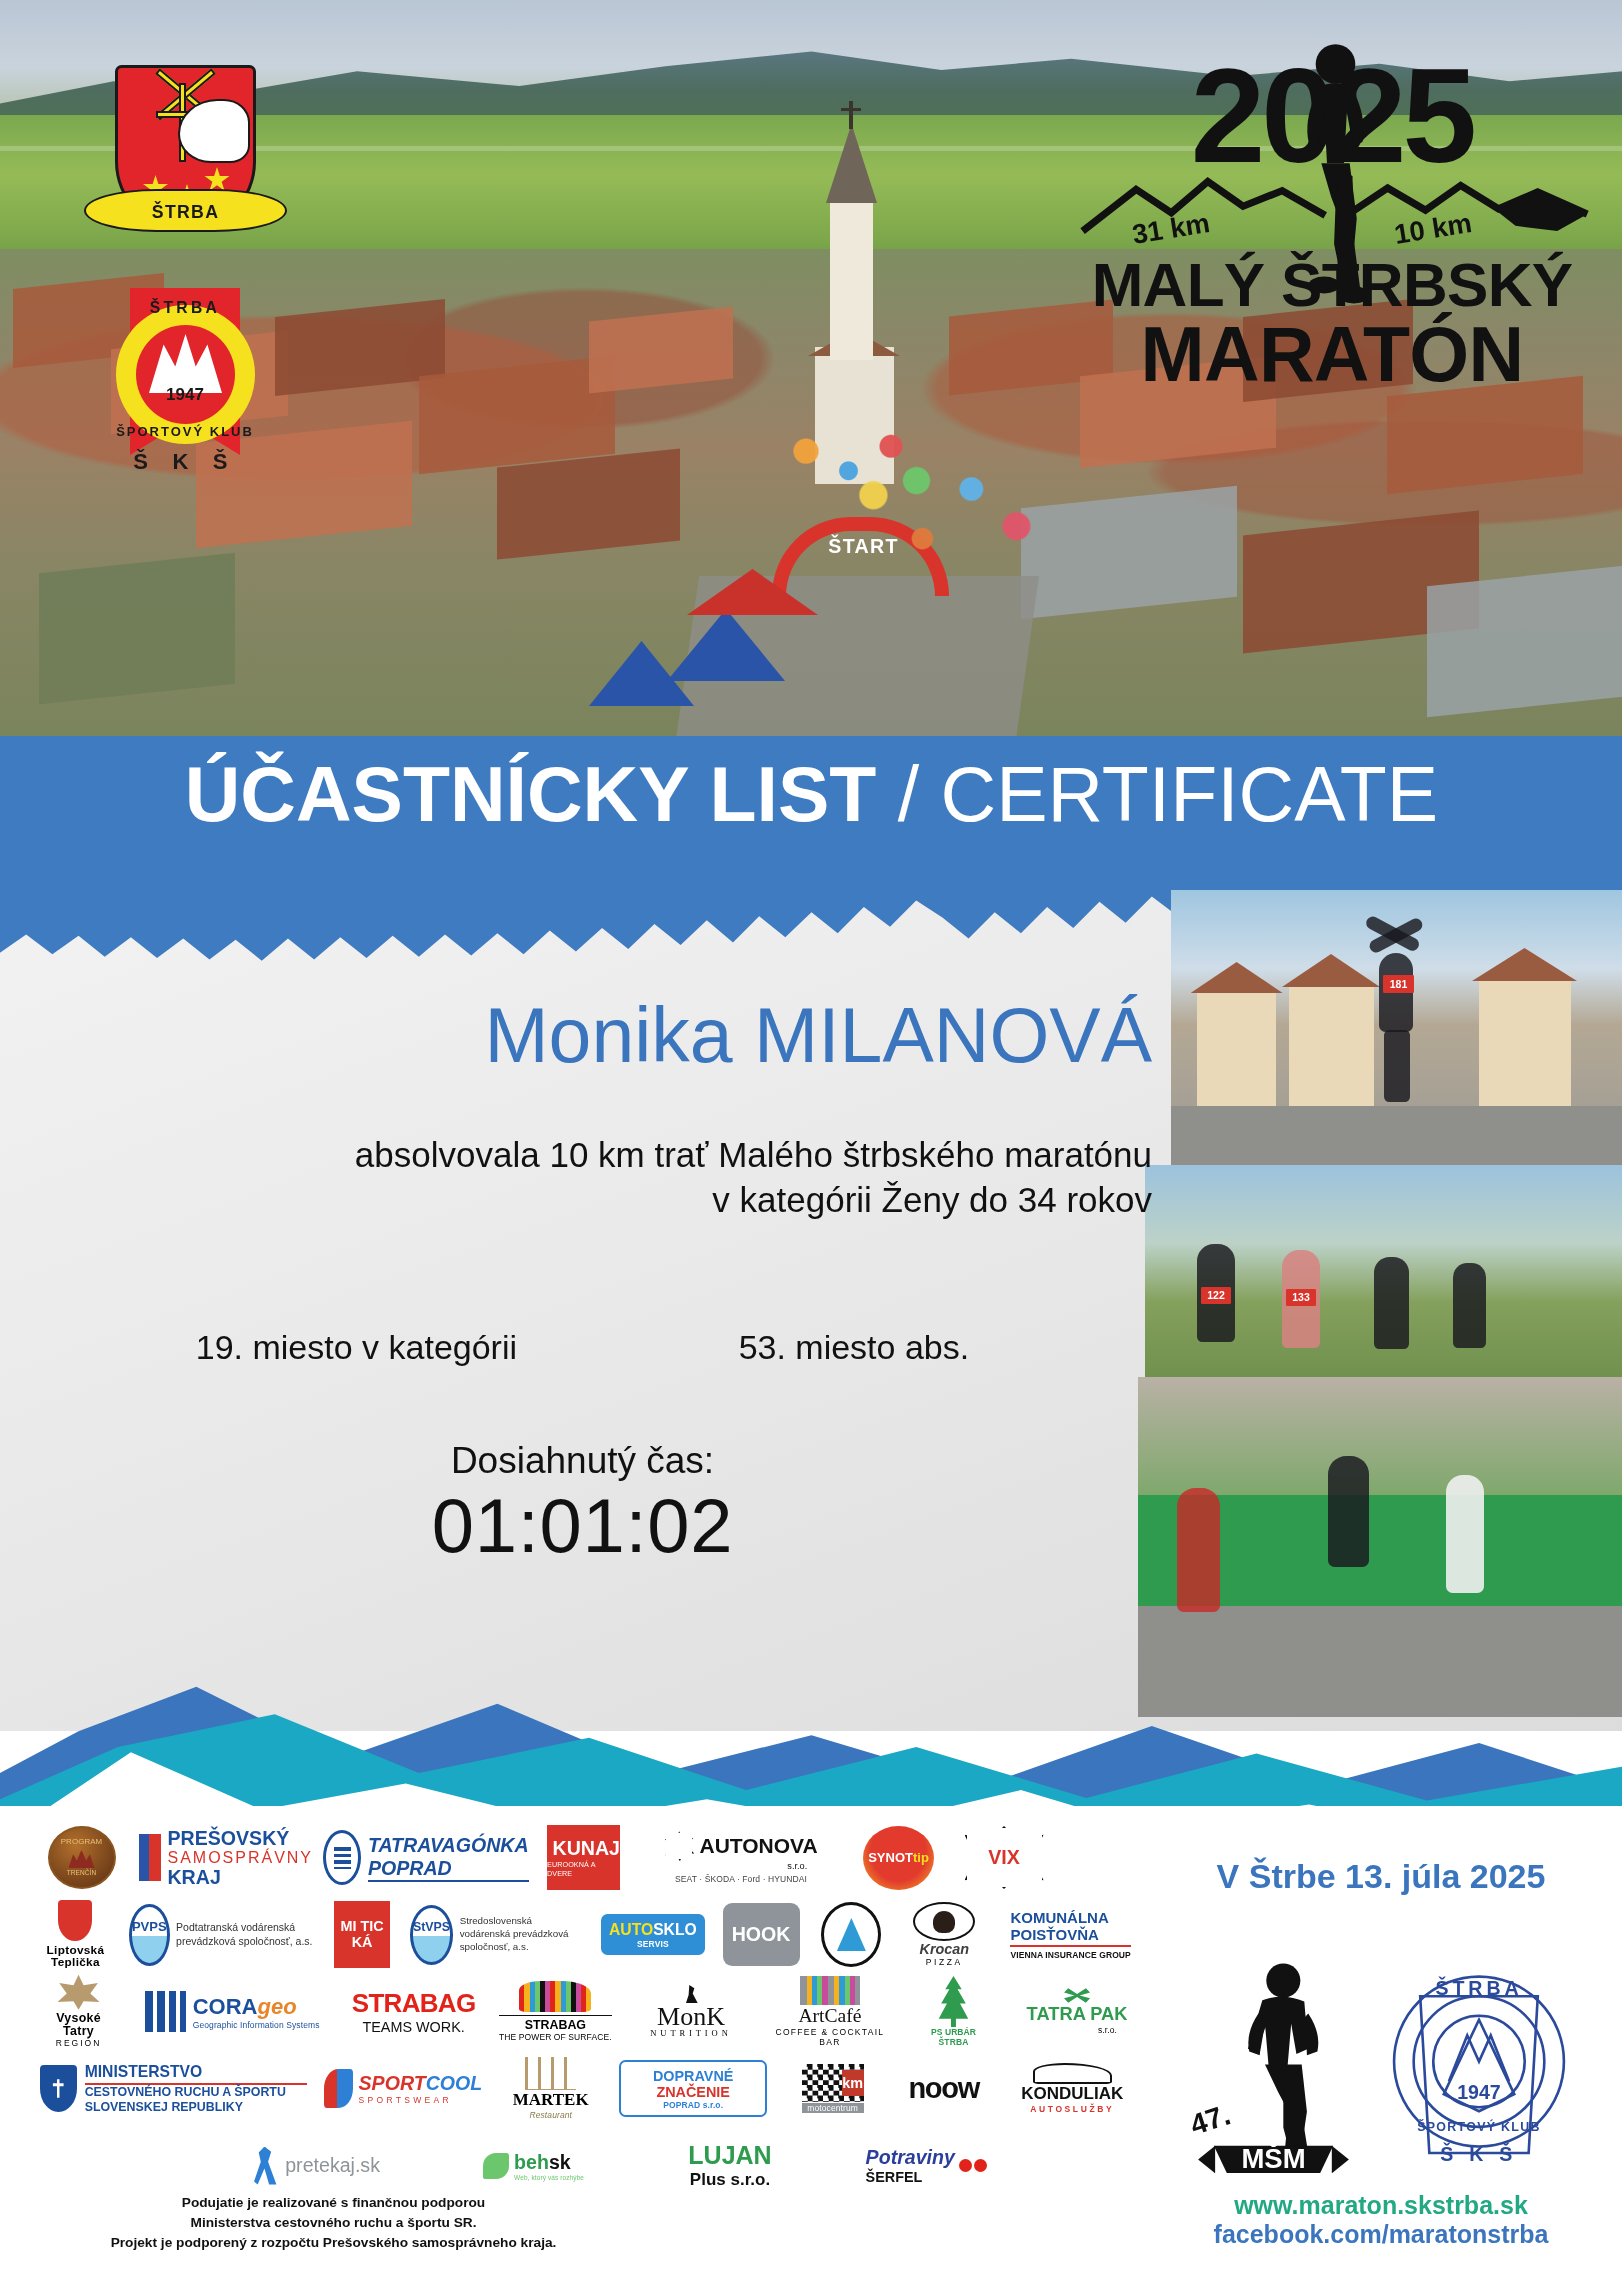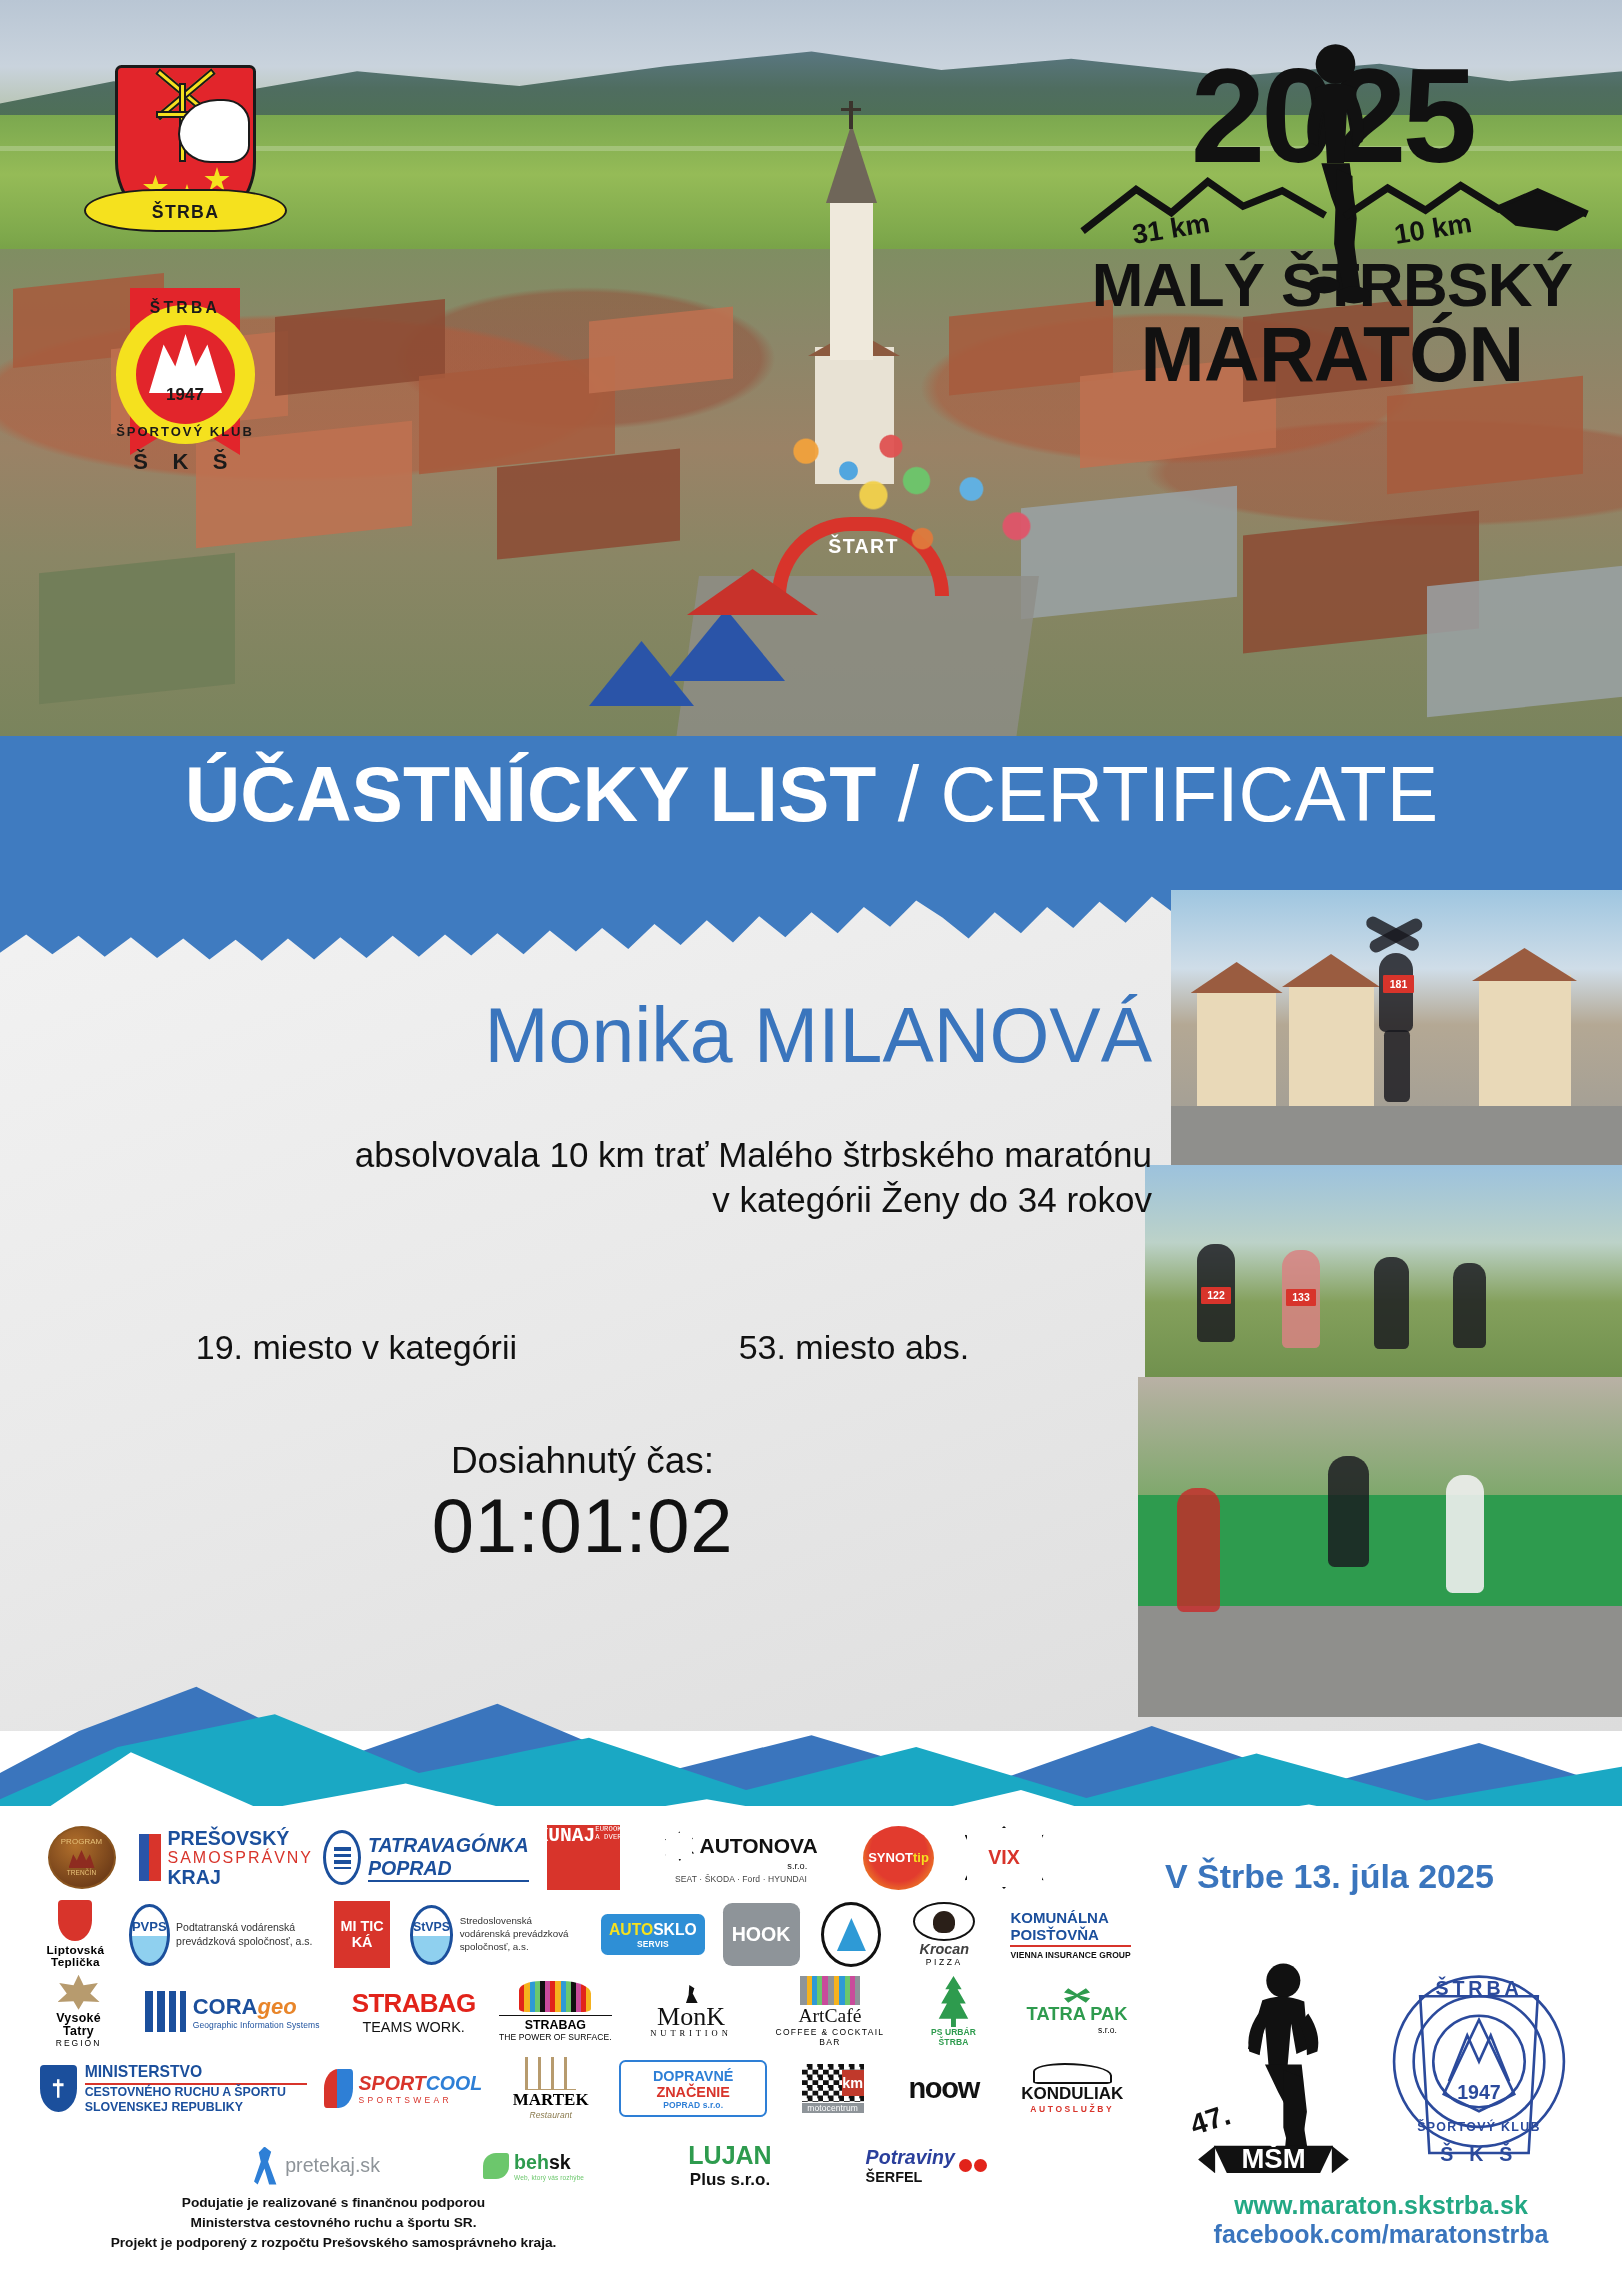--- a/index.html
+++ b/index.html
@@ -162,24 +162,24 @@
   .sp-row { display:flex; align-items:center; justify-content:flex-start; gap:17px; height:77px; }
   .sp { display:flex; align-items:center; justify-content:center; height:65px; }
   .sp-txt { font-weight:bold; letter-spacing:0.3px; line-height:1.05; text-align:center; }
 
   .sp-presov { display:flex; align-items:center; gap:6.5px; }
   .sp-presov .flag { width:22px; height:47px; background:linear-gradient(90deg,#2a54a8 0 45%,#d8342b 45% 100%); }
   .sp-presov .t1 { color:#1b4f9c; font-weight:bold; font-size:19.6px; line-height:1.05; }
   .sp-presov .t2 { color:#d8342b; font-size:16px; letter-spacing:2px; }
 
   .oval { border:3.9px solid #1b4f9c; border-radius:50%; display:flex; align-items:center; justify-content:center; }
-  .badge-red { background:#d8342b; color:#fff; display:flex; flex-direction:row; align-items:flex-start; justify-content:center;font-family:Liberation Mono, monospace; }
+  .badge-red { background:#d8342b; color:#fff; display:flex; flex-direction:column; align-items:flex-end; justify-content:center; }
 
   .right-col { position:absolute; left:1165px; top:0; width:458px; height:489px; }
-  .date-line { position:absolute; left:0; top:51px; width:432px; font-size:34px; font-weight:bold; color:#3a75bd; }
+  .date-line { position:absolute; left:0; top:51px; width:432px; text-align:center; font-size:34px; font-weight:bold; color:#3a75bd; }
   .msm { position:absolute; left:19.6px; top:151px; width:177px; height:216px; }
   .sks2 { position:absolute; left:216px; top:151px; width:196px; height:216px; color:#2b4a9c; }
   .links { position:absolute; left:0; top:385px; width:432px; text-align:center; }
   .link1 { font-size:25px; font-weight:bold; color:#23a884; }
   .link2 { font-size:25px; font-weight:bold; color:#3a75bd; }
 
   .disclaimer { position:absolute; left:39px; top:387px; width:589px; text-align:center;
                 font-size:13.7px; font-weight:bold; color:#111; line-height:1.45; }
 
   .tiny { font-size:8.5px; font-weight:normal; letter-spacing:0.1px; }

